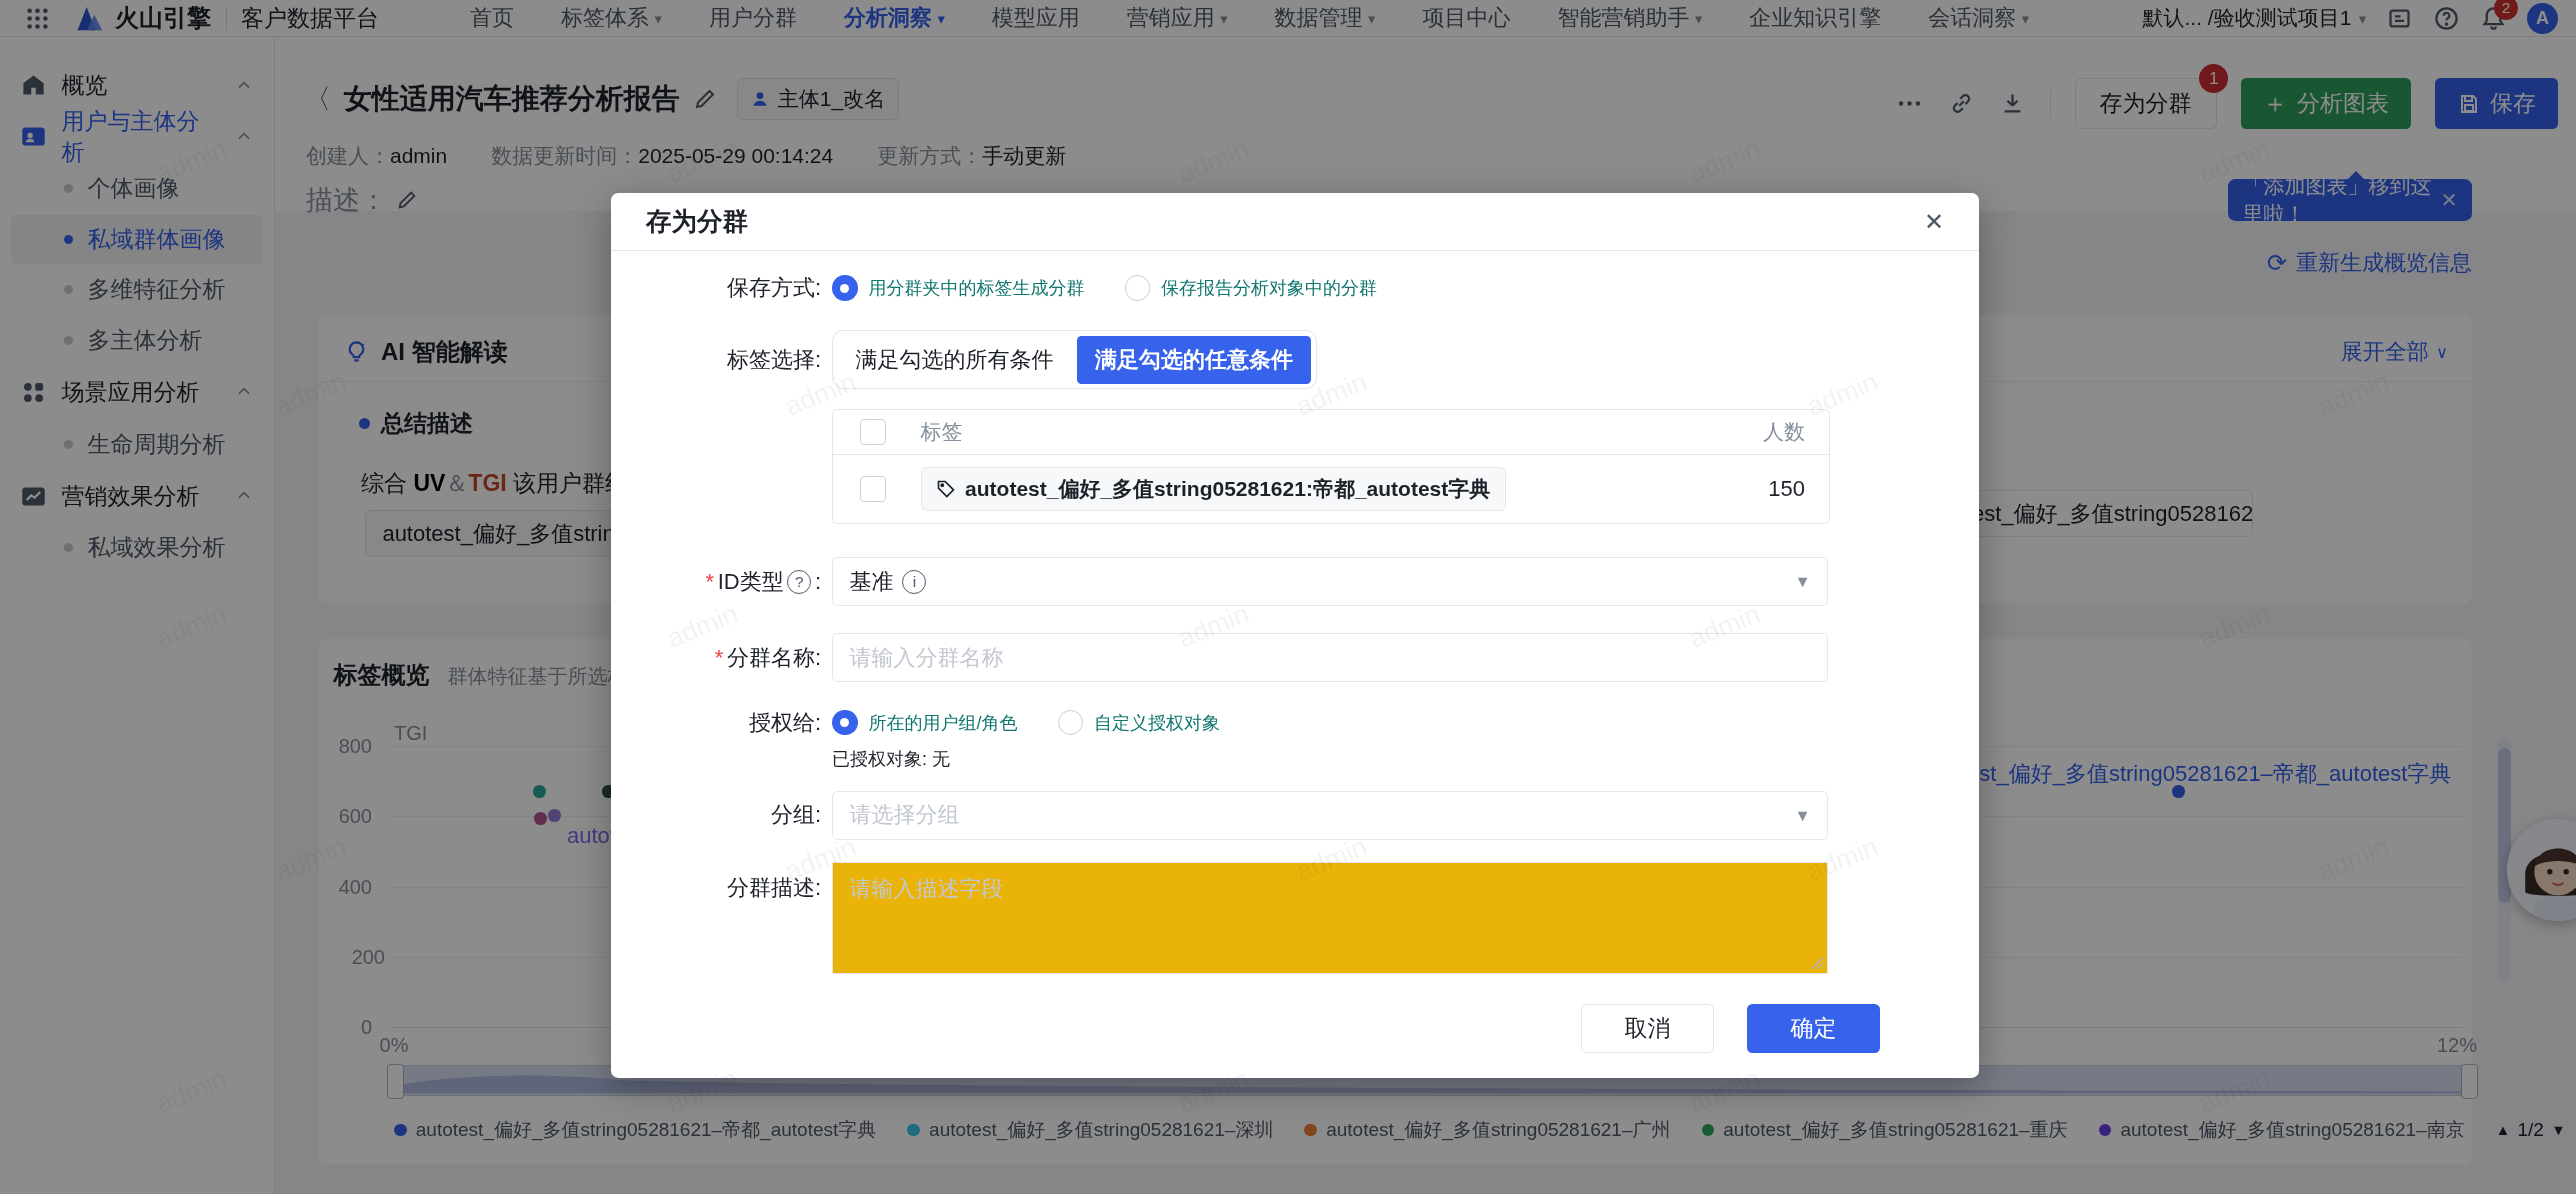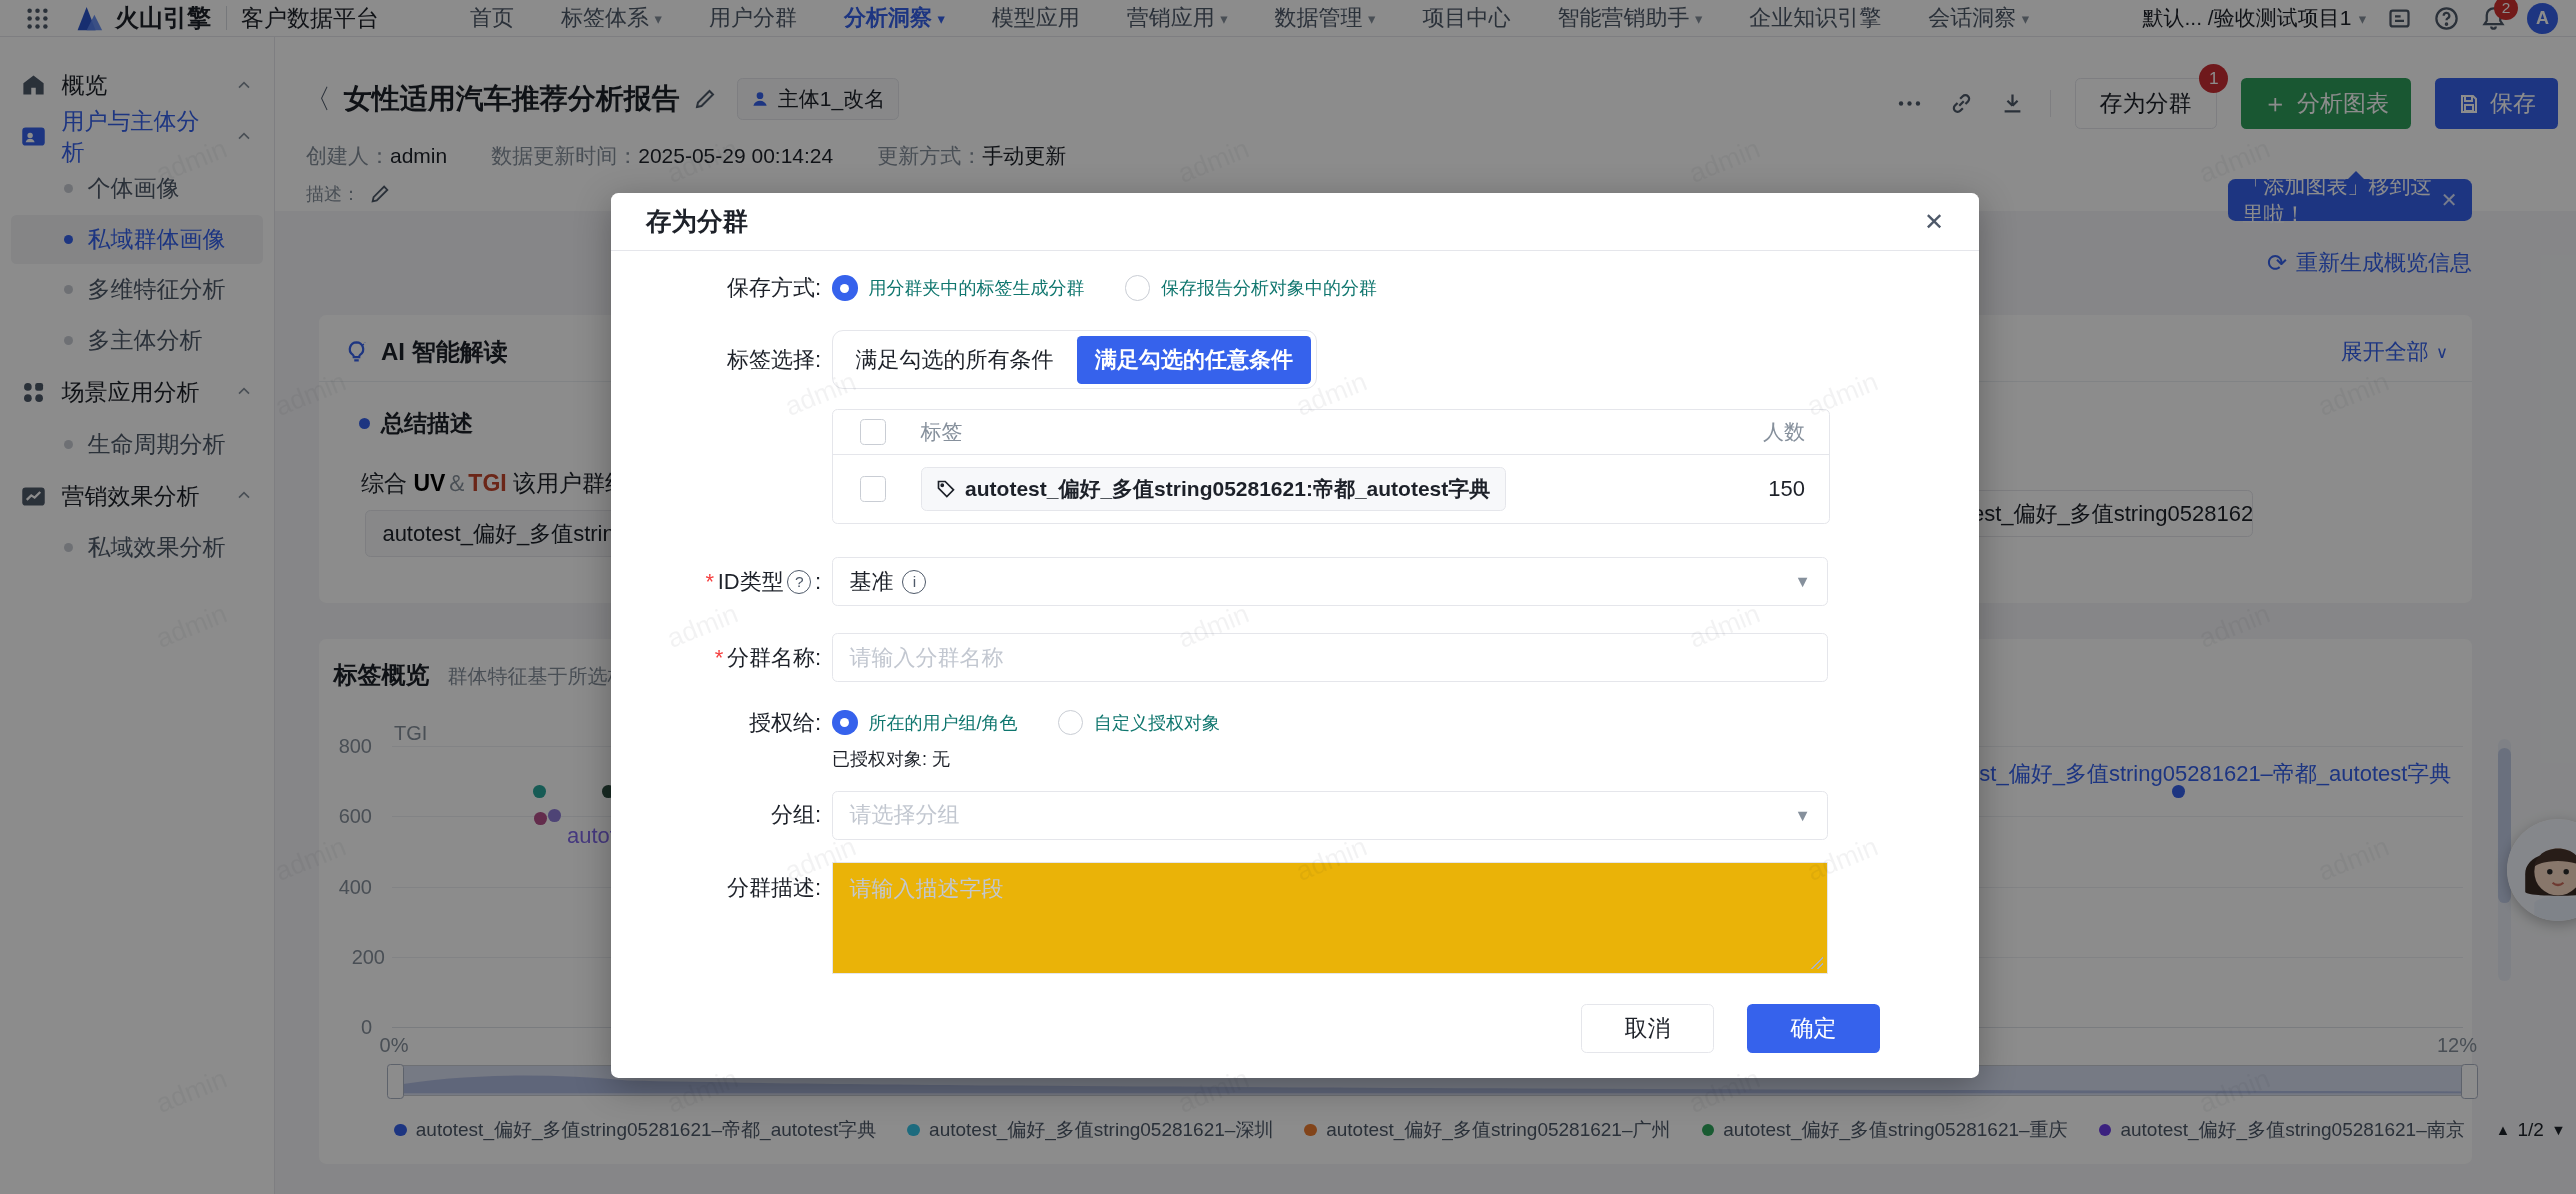--- a/index.html
+++ b/index.html
@@ -40,21 +40,21 @@
   
   .headercard{position:absolute;left:275px;top:36px;width:2301px;height:175px;background:#fff;}
   .titlerow{position:absolute;left:29px;top:42px;display:flex;align-items:center;gap:12.8px;}
   .backchev{font-size:27px;color:#4e5969;}
   .pagetitle{font-size:28px;font-weight:700;color:#1d2129;}
   .editicon{color:#4e5969;display:flex;}
   .subjectbadge{display:flex;align-items:center;gap:7.3px;background:#f7f8fa;border:0.9px solid #e5e6eb;border-radius:5.5px;height:40px;padding:0 12.8px;font-size:21px;color:#1d2129;margin-left:7.3px;}
   .inforow{position:absolute;left:31px;top:106px;display:flex;gap:44px;font-size:21px;}
   .ilabel{color:#86909c;}
   .ival{color:#1d2129;}
-  .descrow{position:absolute;left:31px;top:146px;display:flex;align-items:center;gap:9px;font-size:18px;color:#86909c;}
+  .descrow{position:absolute;left:31px;top:146px;display:flex;align-items:center;gap:9px;font-size:27px;color:#86909c;}
   .toolbar{position:absolute;right:18px;top:42px;display:flex;align-items:center;gap:24px;}
   .tbicon{color:#4e5969;display:flex;}
   .tbdivider{width:0.9px;height:27px;background:#e5e6eb;}
   .btn{display:flex;align-items:center;justify-content:center;gap:9px;height:51px;border-radius:5.5px;font-size:23px;box-sizing:border-box;white-space:nowrap;}
   .btn-plain{background:#fff;border:0.9px solid #e5e6eb;color:#1d2129;padding:0 24px;position:relative;}
   .btn-green{background:#2E9E5B;color:#fff;padding:0 22px;}
   .btn-blue{background:#3662EC;color:#fff;padding:0 22px;}
   .countbadge{position:absolute;top:-14.6px;right:-12.8px;background:#cb2e34;color:#fff;width:29px;height:29px;border-radius:50%;font-size:17.3px;display:flex;align-items:center;justify-content:center;}
   
   .toast{position:absolute;left:2228px;top:179px;width:244px;height:42px;background:#3662EC;border-radius:7.3px;color:#fff;font-size:21px;display:flex;align-items:center;justify-content:space-between;padding:0 14.6px;box-sizing:border-box;}

